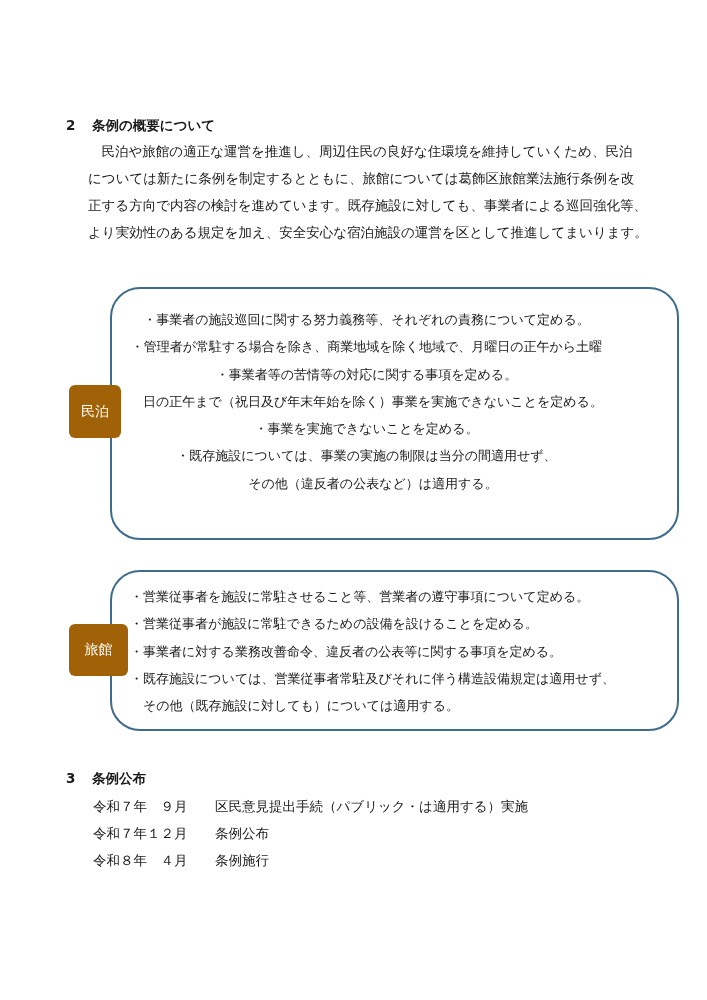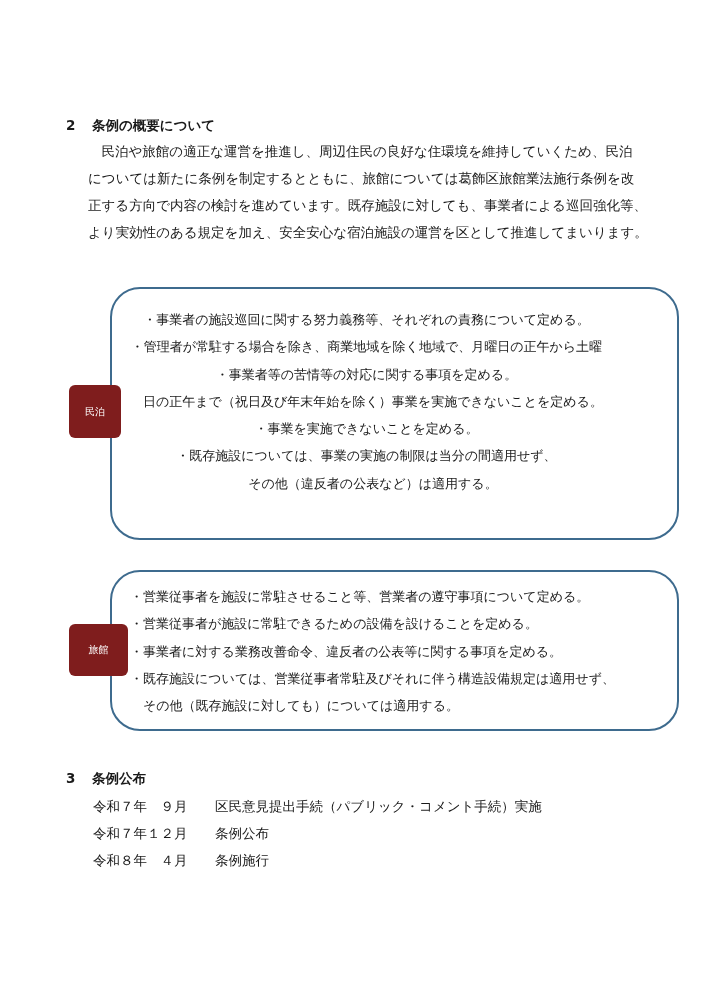--- a/index.html
+++ b/index.html
@@ -10,22 +10,22 @@
     }
     .abs { position: absolute; white-space: nowrap; }
     .heading { font-weight: bold; font-size: 13.5px; }
     .heading .num { display: inline-block; width: 26px; }
     .para { font-size: 13.5px; line-height: 27px; margin-left: 8px; }
     .box {
       position: absolute; border: 2px solid #3e6b8e; border-radius: 30px;
       background: #fff;
     }
     .label {
-      position: absolute; background: #7f1d1d; color: #fff;
-      border-radius: 6px; font-size: 10px;
+      position: absolute; background: #a16207; color: #fff;
+      border-radius: 6px; font-size: 14px;
       display: flex; align-items: center; justify-content: center;
     }
     .item { font-size: 13px; line-height: 27.3px; }
     .sched { font-size: 13.5px; line-height: 27px; }
     .sched .date { display: inline-block; width: 122px; }
   </style>
 </head>
 <body>
 
 <div class="abs heading" style="left:66px; top:117px;">
@@ -59,16 +59,16 @@
   <div>・事業者に対する業務改善命令、違反者の公表等に関する事項を定める。</div>
   <div>・既存施設については、営業従事者常駐及びそれに伴う構造設備規定は適用せず、</div>
   <div>　その他（既存施設に対しても）については適用する。</div>
 </div>
 
 <div class="abs heading" style="left:66px; top:770px;">
   <span class="num">3</span><span>条例公布</span>
 </div>
 
 <div class="abs sched" style="left:93px; top:793px;">
-  <div><span class="date">令和７年　９月</span><span>区民意見提出手続（パブリック・コメント手続）実施</span></div>
+  <div><span class="date">令和７年　９月</span><span>区民意見提出手続（パブリック・は適用する）実施</span></div>
   <div><span class="date">令和７年１２月</span><span>条例公布</span></div>
   <div><span class="date">令和８年　４月</span><span>条例施行</span></div>
 </div>
 
 </body></html>

